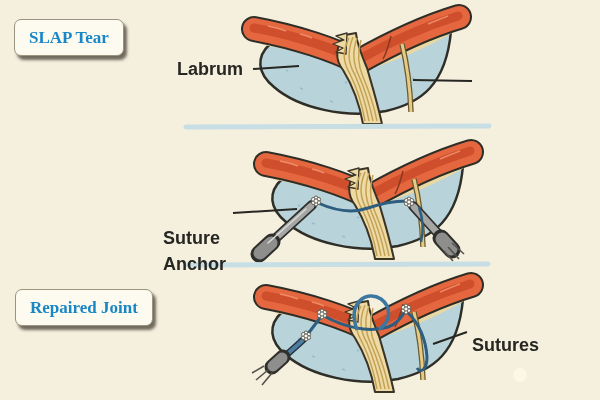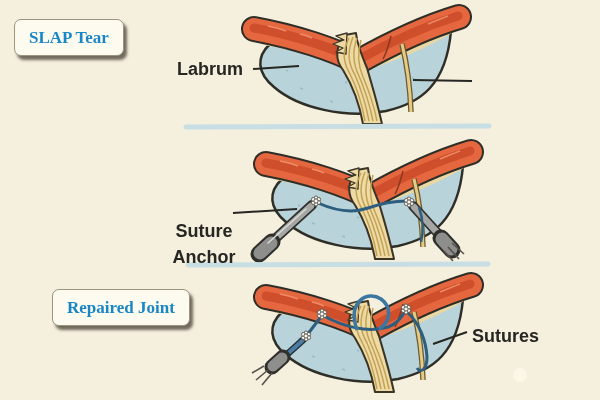--- a/index.html
+++ b/index.html
@@ -19,31 +19,31 @@
     font-weight:bold; font-size:17px; line-height:21px;
     text-align:center;
     border:1px solid #9a937e;
     border-radius:7px;
     box-shadow:3px 4px 3px rgba(62,56,44,0.72);
     padding:7px 14px;
     font-family:Liberation Serif, serif;
   }
   #badge-slap { left:14px; top:19px; }
   #badge-anchoring { left:13px; top:163px; width:110px; padding:4px 9px; }
-  #badge-repaired { left:15px; top:289px;margin-left:37px; }
+  #badge-repaired { left:15px; top:289px; }
   .lbl {
     position:absolute;
     color:#262622; font-weight:bold; font-size:18px; line-height:22px;
     white-space:nowrap;
   }
   #lbl-glenoid { left:177px; top:58px; }
   #lbl-labrum  { left:477px; top:70px; }
-  #lbl-suture-anchor { left:163px; top:218px; width:82px; text-align:center;
+  #lbl-suture-anchor { left:163px; top:225px; width:82px; text-align:left;
                        line-height:26px; white-space:normal; }
-  #lbl-sutures { left:472px; top:325px; }
+  #lbl-sutures { left:472px; top:334px; }
 </style>
 </head>
 <body>
 
 <div class="stage">
 
   <svg id="row1" class="row-svg" width="600" height="135" viewBox="0 0 600 135">
     <defs>
       <g id="joint">
         <path d="M 270,44 C 256,57 257,73 274,87 C 298,108 346,119 386,111 C 421,103 446,85 451,31 C 430,44 394,59 359,71 C 328,57 296,48 270,44 Z" fill="#b9d3da" stroke="#2e2e27" stroke-width="2.5" stroke-linejoin="round"></path>

